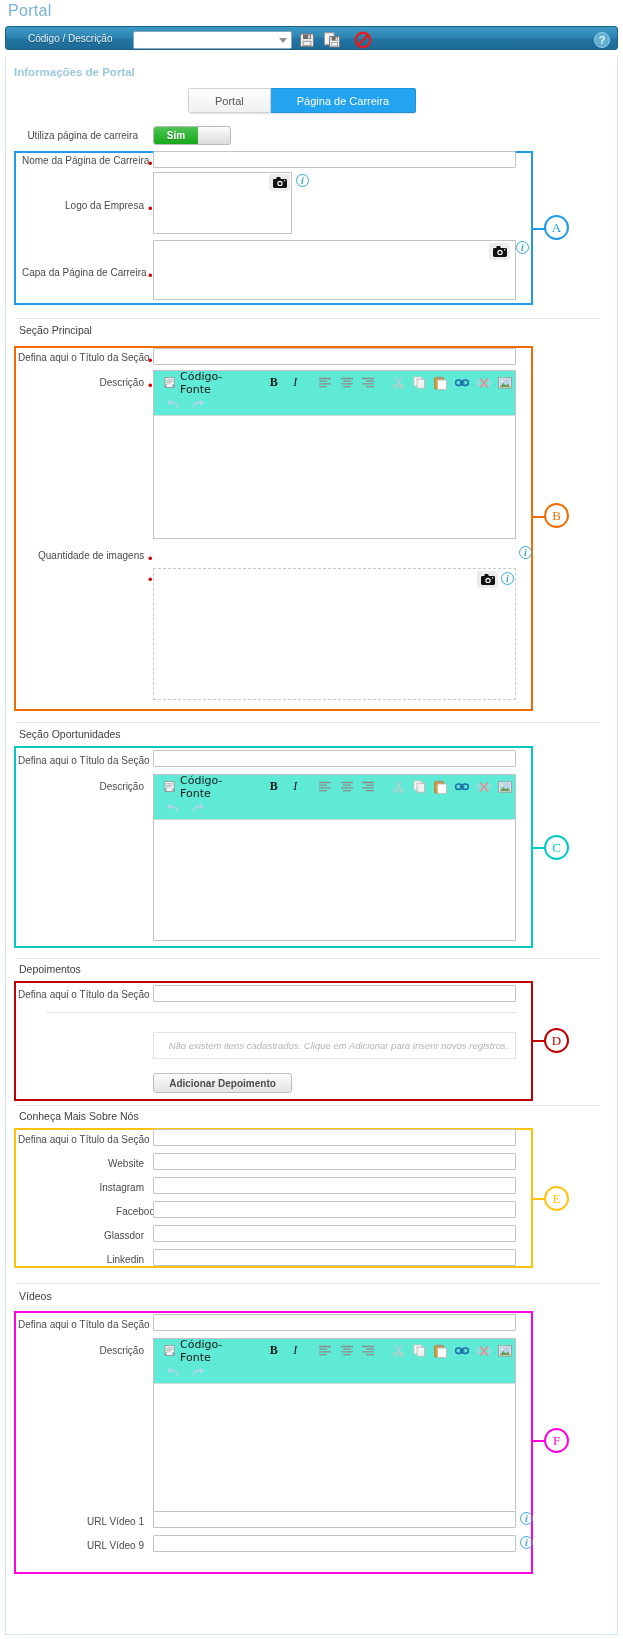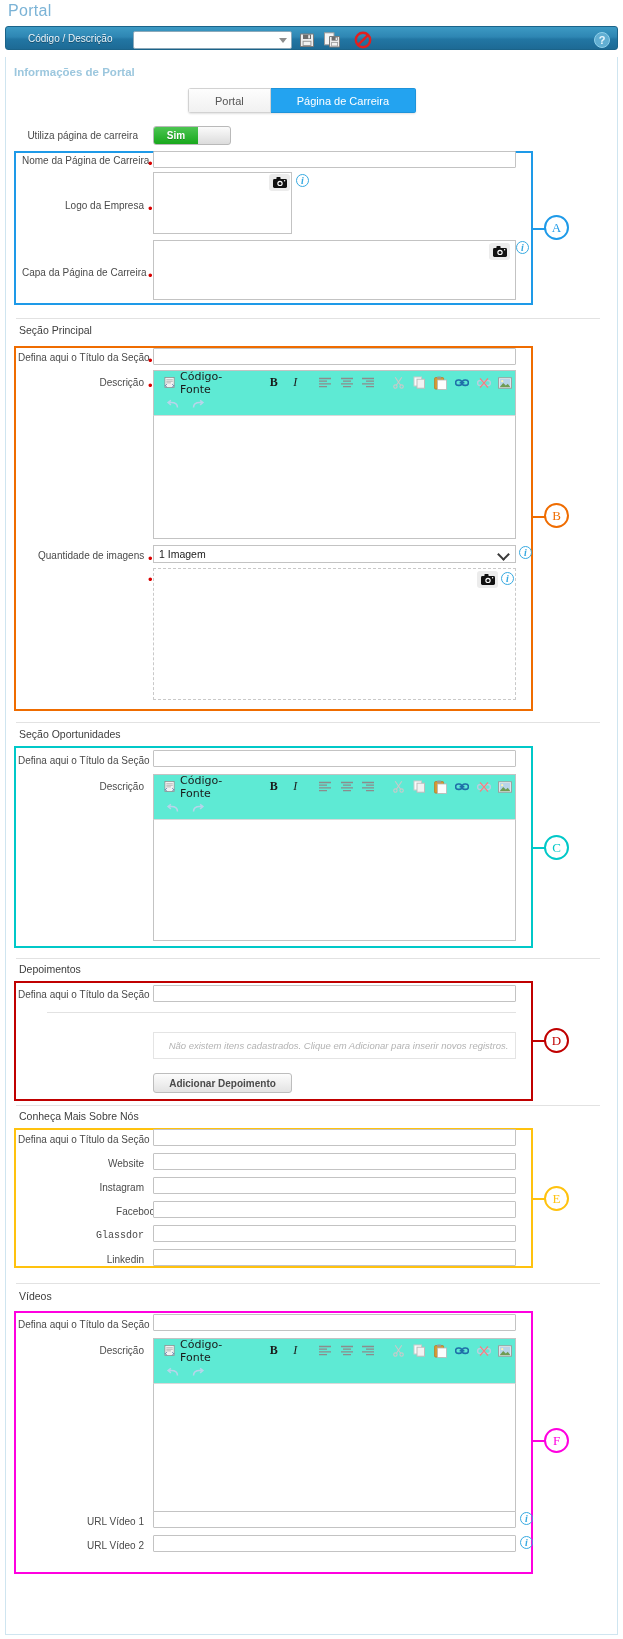--- a/index.html
+++ b/index.html
@@ -515,24 +515,20 @@
             <path d="M9.1 1.3l2.8 2.3-2.8 2.3" fill="none" stroke="#b8d4ea" stroke-width="1.5"></path>
           </svg>
         </div>
       </div>
     </div>
     <div class="rte-body" style="top:46px; height:123px;"></div>
   </div>
 
   <div class="field-label" style="left:38px; top:550px; width:106px;">Quantidade de imagens</div>
   <span class="req" style="left:148px; top:555px;">•</span>
-  <div class="selectbox" style="left:153px; top:545px; width:363px; height:18px;">
-    <span>1 Imagem</span>
-    <span class="chev"></span>
-  </div>
 
   <span class="req" style="left:148px; top:576px;">•</span>
   <div class="dashbox" style="left:153px; top:568px; width:363px; height:132px;"></div>
   <div class="cam-btn" style="left:477px; top:571px;">
     <svg width="14" height="11" viewBox="0 0 14 11">
       <rect x="0" y="2" width="14" height="9" rx="1.4" fill="#111"></rect>
       <rect x="3.4" y="0" width="4.2" height="2.4" rx="0.8" fill="#111"></rect>
       <circle cx="7" cy="6.4" r="2.7" fill="#fff"></circle>
       <circle cx="7" cy="6.4" r="1.5" fill="#111"></circle>
       <circle cx="11.6" cy="3.8" r="0.7" fill="#fff"></circle>
@@ -679,21 +675,21 @@
 
   <div class="field-label" style="left:18px; top:1158px; width:126px;">Website</div>
   <div class="txtbox" style="left:153px; top:1153px; width:363px; height:17px;"></div>
 
   <div class="field-label" style="left:18px; top:1182px; width:126px;">Instagram</div>
   <div class="txtbox" style="left:153px; top:1177px; width:363px; height:17px;"></div>
 
   <div class="field-label" style="left:34px; top:1206px; width:126px;">Facebook</div>
   <div class="txtbox" style="left:153px; top:1201px; width:363px; height:17px;"></div>
 
-  <div class="field-label" style="left:18px; top:1230px; width:126px;font-family:Liberation Mono, monospace;">Glassdor</div>
+  <div class="field-label" style="left:18px; top:1230px; width:126px;">Glassdor</div>
   <div class="txtbox" style="left:153px; top:1225px; width:363px; height:17px;"></div>
 
   <div class="field-label" style="left:18px; top:1254px; width:126px;">Linkedin</div>
   <div class="txtbox" style="left:153px; top:1249px; width:363px; height:17px;"></div>
 
   <div class="sep" style="top:1283px;"></div>
   <div class="sec-heading" style="top:1290px;">Vídeos</div>
 
   <div class="annot-box" style="left:14px; top:1311px; width:519px; height:263px; border-color:#ff00e0;"></div>
   <div class="annot-lead" style="left:533px; top:1440px; width:12px; border-color:#ff00e0;"></div>
@@ -799,17 +795,17 @@
         </div>
       </div>
     </div>
     <div class="rte-body" style="top:46px; height:135px;"></div>
   </div>
 
   <div class="field-label" style="left:70px; top:1516px; width:74px;">URL Vídeo 1</div>
   <div class="txtbox" style="left:153px; top:1511px; width:363px; height:17px;"></div>
   <div class="info-i" style="left:520px; top:1512px;">i</div>
 
-  <div class="field-label" style="left:70px; top:1540px; width:74px;">URL Vídeo 2</div>
+  <div class="field-label" style="left:70px; top:1540px; width:74px;">URL Vídeo 9</div>
   <div class="txtbox" style="left:153px; top:1535px; width:363px; height:17px;"></div>
   <div class="info-i" style="left:520px; top:1536px;">i</div>
 
 </div>
 
 </body></html>

